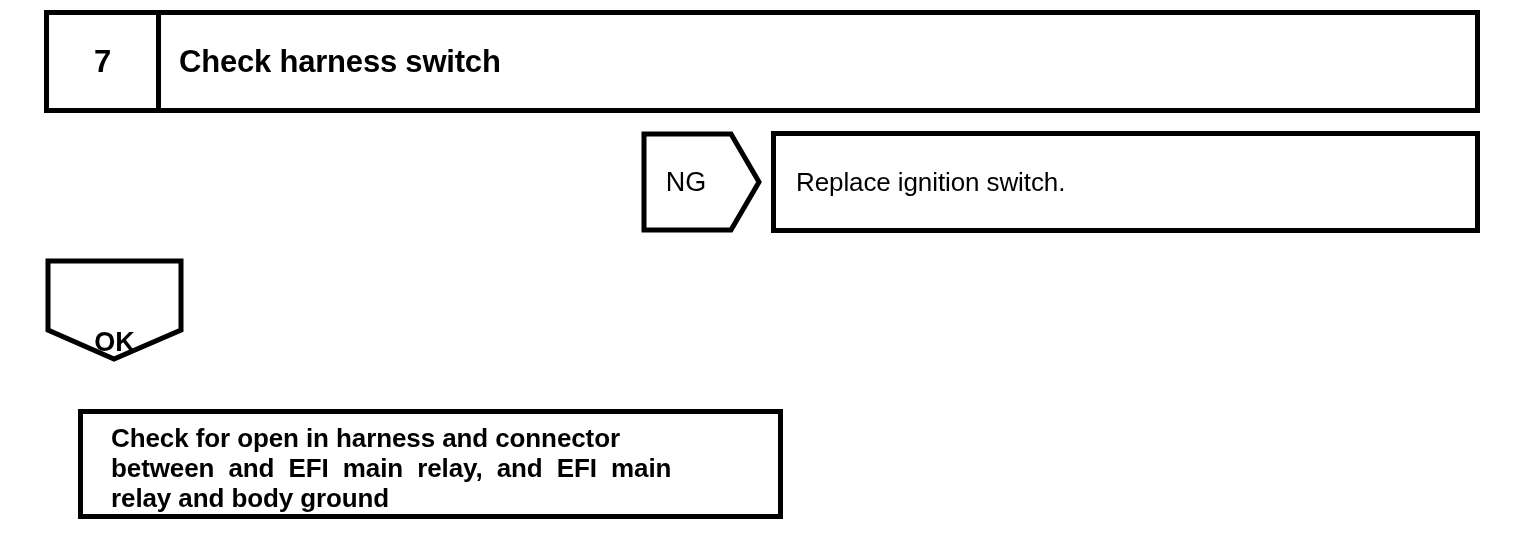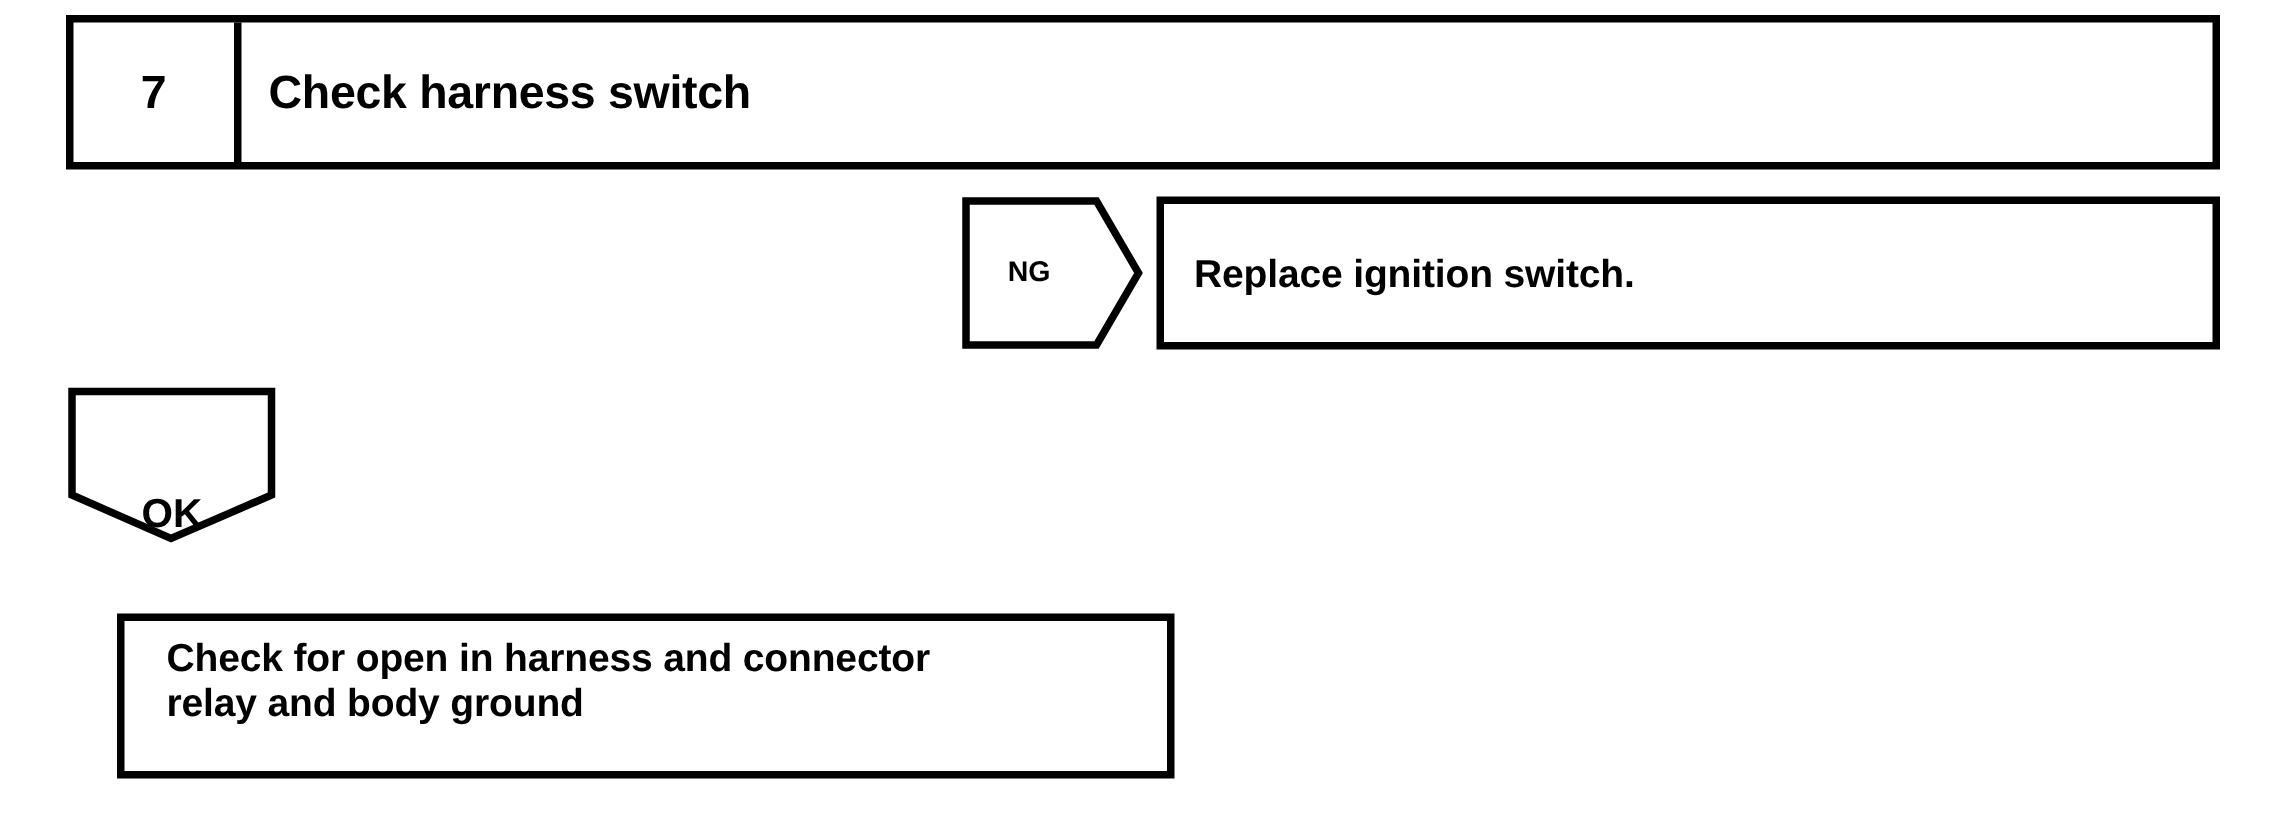--- a/index.html
+++ b/index.html
@@ -79,41 +79,41 @@
     position: absolute;
     left: 0;
     top: 0;
     width: 90px;
     height: 102px;
     display: flex;
     align-items: center;
     justify-content: center;
   }
   .ng-label span {
-    font-size: 19px;
-    font-weight: bold;
+    font-size: 27px;
+    font-weight: normal;
   }
 
   
   .replace-box {
     position: absolute;
     left: 771px;
     top: 131px;
     width: 709px;
     height: 102px;
     border: 5px solid #000000;
     box-sizing: border-box;
     background: #ffffff;
     display: flex;
     align-items: center;
     padding-left: 20px;
   }
   .replace-box span {
     font-size: 26px;
-    font-weight: bold;
+    font-weight: normal;
     letter-spacing: -0.1px;
   }
 
   
   .ok-arrow {
     position: absolute;
     left: 45px;
     top: 258px;
     width: 139px;
     height: 104px;
@@ -194,16 +194,17 @@
     <svg viewBox="0 0 139 104" xmlns="http://www.w3.org/2000/svg">
       <polygon points="3,3 136,3 136,72 69,101 3,72" fill="#ffffff" stroke="#000000" stroke-width="5" stroke-linejoin="miter"></polygon>
     </svg>
     <div class="ok-label">
       <span>OK</span>
     </div>
   </div>
 
   <div class="action-box">
     <div class="action-line">Check for open in harness and connector</div>
+    <div class="action-line justified">between and EFI main relay, and EFI main</div>
     <div class="action-line">relay and body ground</div>
   </div>
 
 </div>
 
 </body></html>

